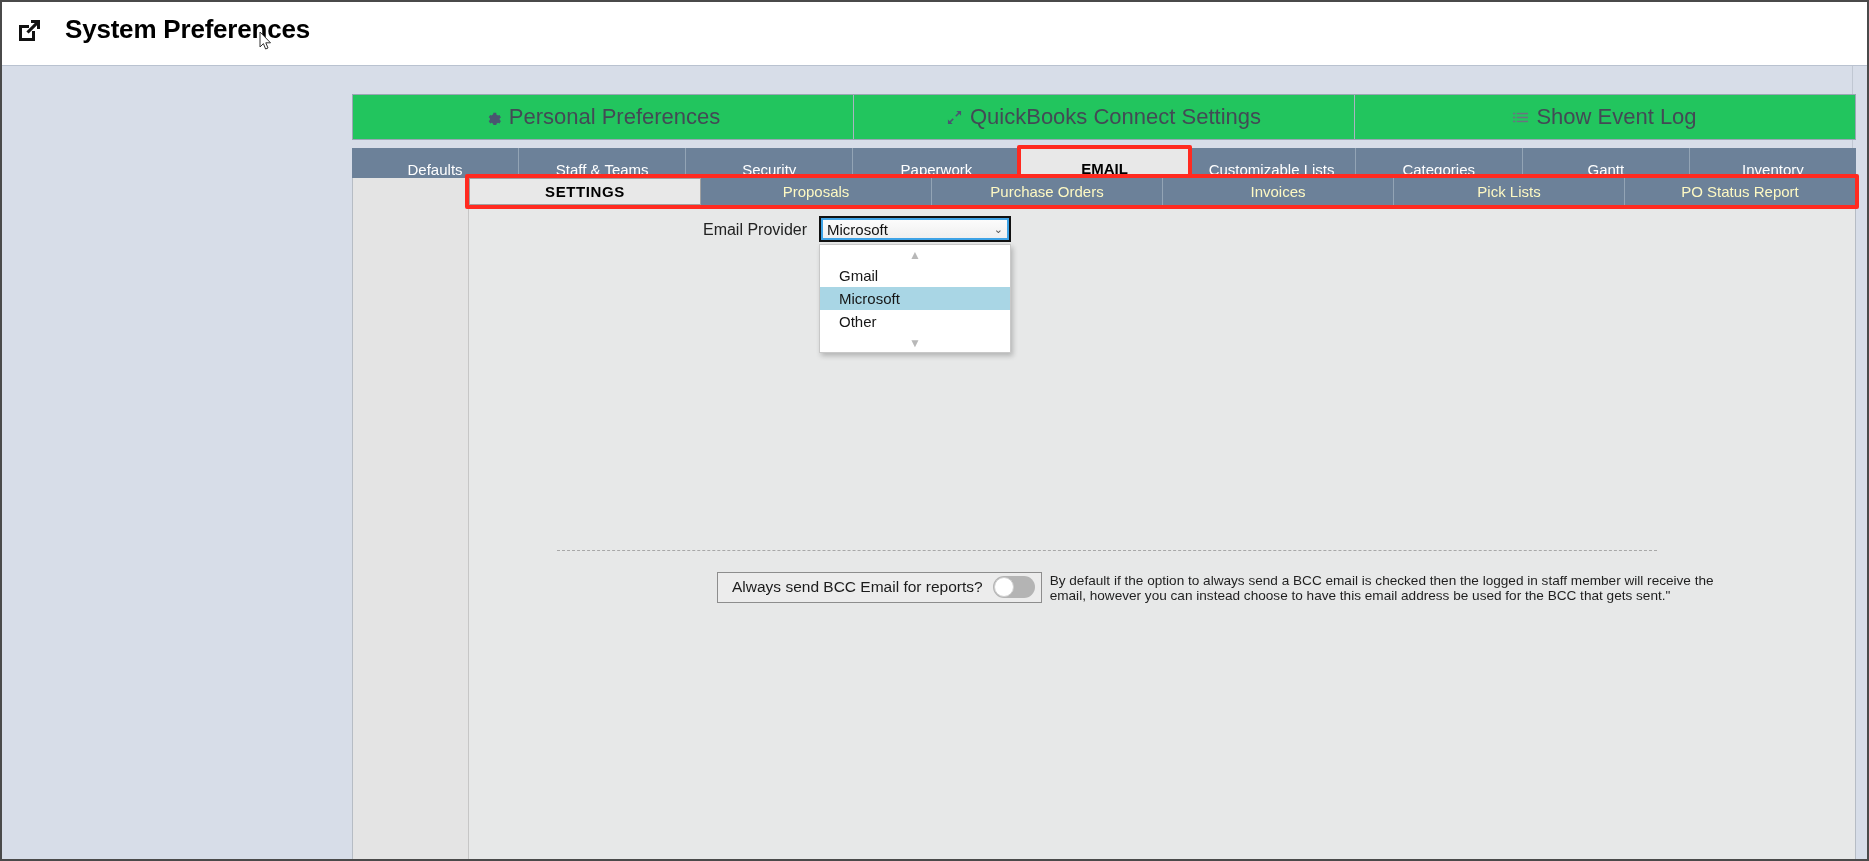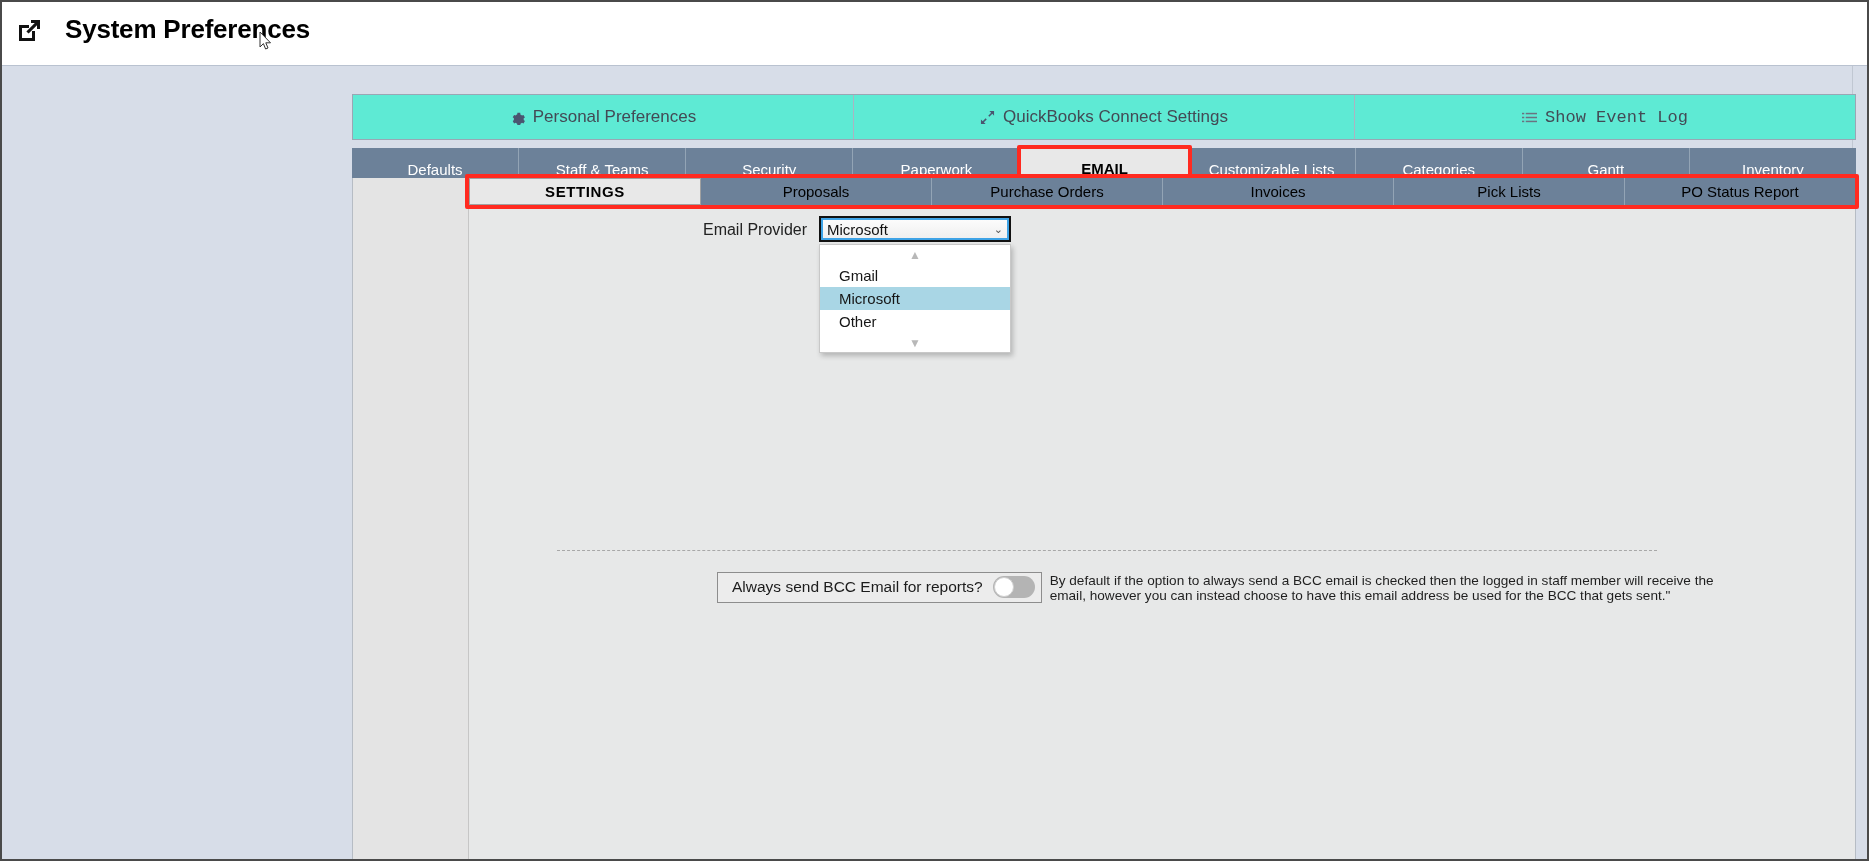--- a/index.html
+++ b/index.html
@@ -75,28 +75,28 @@
     display: flex;
     height: 46px;
     background: #ffffff;
     border: 1px solid #9aa6b4;
   }
   .toptab {
     flex: 1 1 0;
     display: flex;
     align-items: center;
     justify-content: center;
-    font-size: 17px;
+    font-size: 22px;
     color: #434a55;
-    background: #5eead4;
+    background: #22c55e;
     border-right: 1px solid #aab4c2;
     cursor: pointer;
     gap: 8px;
   }
-  .toptab:last-child { border-right: none; font-family: Liberation Mono, monospace; }
+  .toptab:last-child { border-right: none; }
   .toptab .ticon {
     display: inline-flex;
     align-items: center;
     color: #4a5570;
   }
 
   
   .navstrip {
     display: flex;
     height: 30px;
@@ -159,21 +159,21 @@
     height: 27px;
     background: #6c8199;
     position: relative;
   }
   .subitem {
     flex: 1 1 0;
     display: flex;
     align-items: center;
     justify-content: center;
     font-size: 15px;
-    color: #000000;
+    color: #fef9c3;
     border-right: 1px solid #93a4b5;
     cursor: pointer;
   }
   .subitem:last-child { border-right: none; }
   .subitem.active {
     background: #e8e8e8;
     color: #000000;
     font-weight: bold;
     letter-spacing: 0.6px;
     border: 1px solid #a0a0a0;

